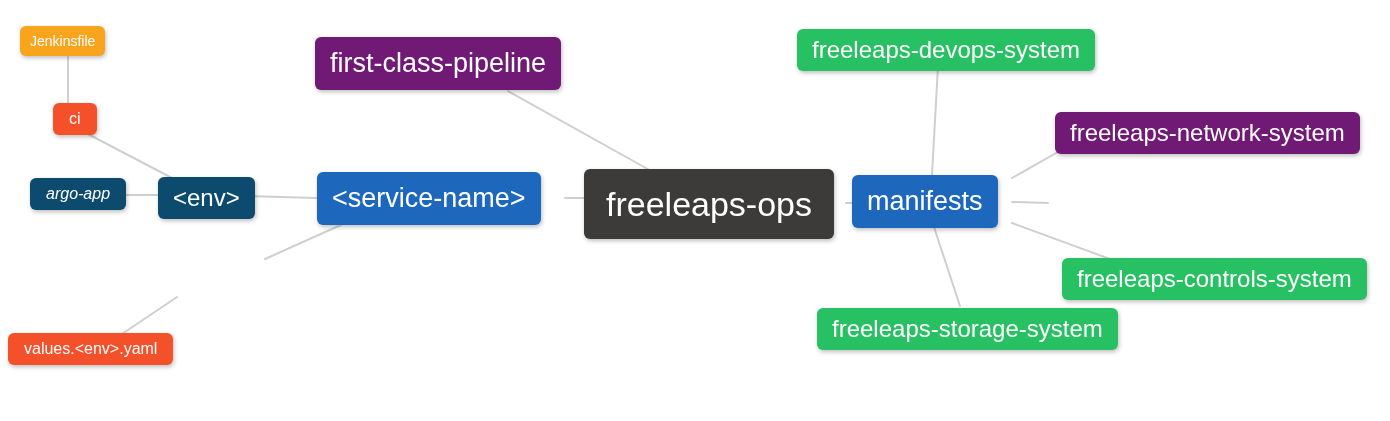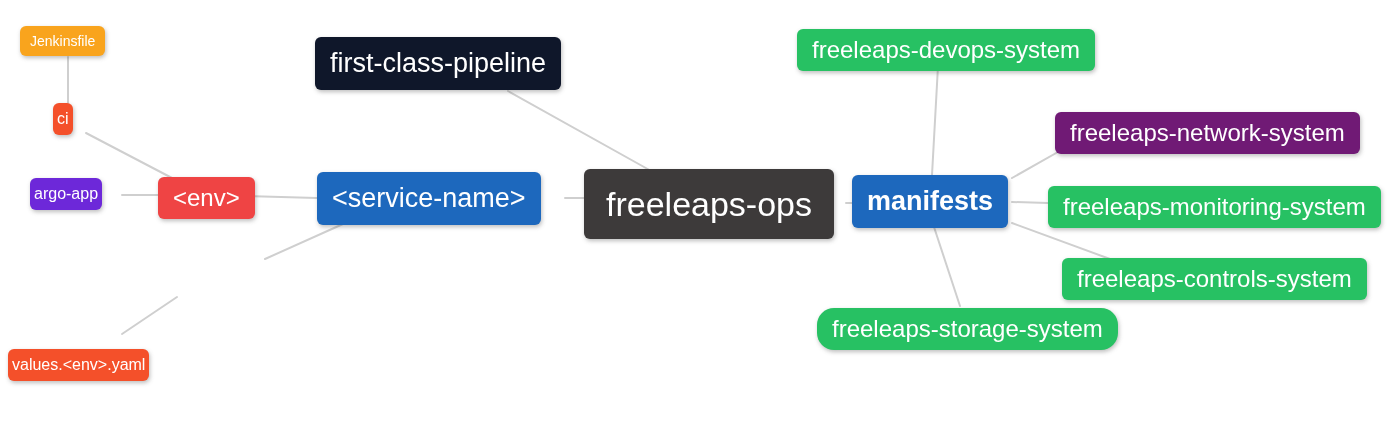--- a/index.html
+++ b/index.html
@@ -37,21 +37,21 @@
     align-items: center;
     justify-content: center;
     box-shadow: 1px 2px 4px rgba(70, 70, 70, 0.35);
     cursor: pointer;
     line-height: 1;
     box-sizing: border-box;
   }
   .lv-root { font-size: 34px; padding: 18px 22px; }
   .lv1 { font-size: 27px; padding: 13px 15px; }
   .lv2 { font-size: 24px; padding: 9px 15px; }
-  .lv3 { font-size: 16px; padding: 8px 4px; text-align: center; }
+  .lv3 { font-size: 16px; padding: 8px 16px; text-align: center; }
   .lv4 { font-size: 14px; padding: 8px 10px; }
 </style>
 </head>
 <body>
 
 <div class="canvas">
 
   <svg class="edges" width="1390" height="421">
     <line class="edge" x1="68" y1="57" x2="68" y2="103" stroke="#cfcfcf"></line>
     <line class="edge" x1="86" y1="133" x2="172" y2="178" stroke="#cfcfcf"></line>
@@ -64,26 +64,25 @@
     <line class="edge" x1="846" y1="203" x2="852" y2="203" stroke="#cfcfcf"></line>
     <line class="edge" x1="938" y1="66" x2="932" y2="175" stroke="#cfcfcf"></line>
     <line class="edge" x1="1012" y1="178" x2="1065" y2="148" stroke="#cfcfcf"></line>
     <line class="edge" x1="1012" y1="202" x2="1048" y2="203" stroke="#cfcfcf"></line>
     <line class="edge" x1="1012" y1="223" x2="1110" y2="259" stroke="#cfcfcf"></line>
     <line class="edge" x1="934" y1="227" x2="960" y2="306" stroke="#cfcfcf"></line>
   </svg>
 
   <div class="node lv4" style="left: 20px; top: 26px; background-color: rgb(249, 164, 29);">Jenkinsfile</div>
   <div class="node lv3" style="left: 53px; top: 103px; background-color: rgb(244, 80, 42);">ci</div>
-  <div class="node lv3" style="left: 30px; top: 178px; background-color: #6d28d9;">argo-app</div>
-  <div class="node lv2" style="left: 158px; top: 177px; background-color: #ef4444;">&lt;env&gt;</div>
-  <div class="node lv3" style="left: 8px; top: 333px; background-color: rgb(244, 80, 42); margin-top: 16px;">values.&lt;env&gt;.yaml</div>
-  <div class="node lv1" style="left: 315px; top: 37px; background-color: #0f172a;">first-class-pipeline</div>
+  <div class="node lv3" style="left: 30px; top: 178px; background-color: #0c4a6e; font-style: italic;">argo-app</div>
+  <div class="node lv2" style="left: 158px; top: 177px; background-color: #0c4a6e;">&lt;env&gt;</div>
+  <div class="node lv3" style="left: 8px; top: 333px; background-color: rgb(244, 80, 42);">values.&lt;env&gt;.yaml</div>
+  <div class="node lv1" style="left: 315px; top: 37px; background-color: #701a75;">first-class-pipeline</div>
   <div class="node lv-root" style="left: 584px; top: 169px; background-color: rgb(61, 58, 58);">freeleaps-ops</div>
   <div class="node lv1" style="left: 317px; top: 172px; background-color: rgb(29, 104, 189);">&lt;service-name&gt;</div>
-  <div class="node lv1" style="left: 852px; top: 175px; background-color: rgb(29, 104, 189); font-weight: bold;">manifests</div>
+  <div class="node lv1" style="left: 852px; top: 175px; background-color: rgb(29, 104, 189);">manifests</div>
   <div class="node lv2" style="left: 797px; top: 29px; background-color: rgb(39, 193, 99);">freeleaps-devops-system</div>
   <div class="node lv2" style="left: 1055px; top: 112px; background-color: #701a75;">freeleaps-network-system</div>
-  <div class="node lv2" style="left: 1048px; top: 186px; background-color: rgb(39, 193, 99);">freeleaps-monitoring-system</div>
   <div class="node lv2" style="left: 1062px; top: 258px; background-color: rgb(39, 193, 99);">freeleaps-controls-system</div>
-  <div class="node lv2" style="left: 817px; top: 308px; background-color: rgb(39, 193, 99); border-radius: 17px;">freeleaps-storage-system</div>
+  <div class="node lv2" style="left: 817px; top: 308px; background-color: rgb(39, 193, 99);">freeleaps-storage-system</div>
 
 </div>
 
 </body></html>

